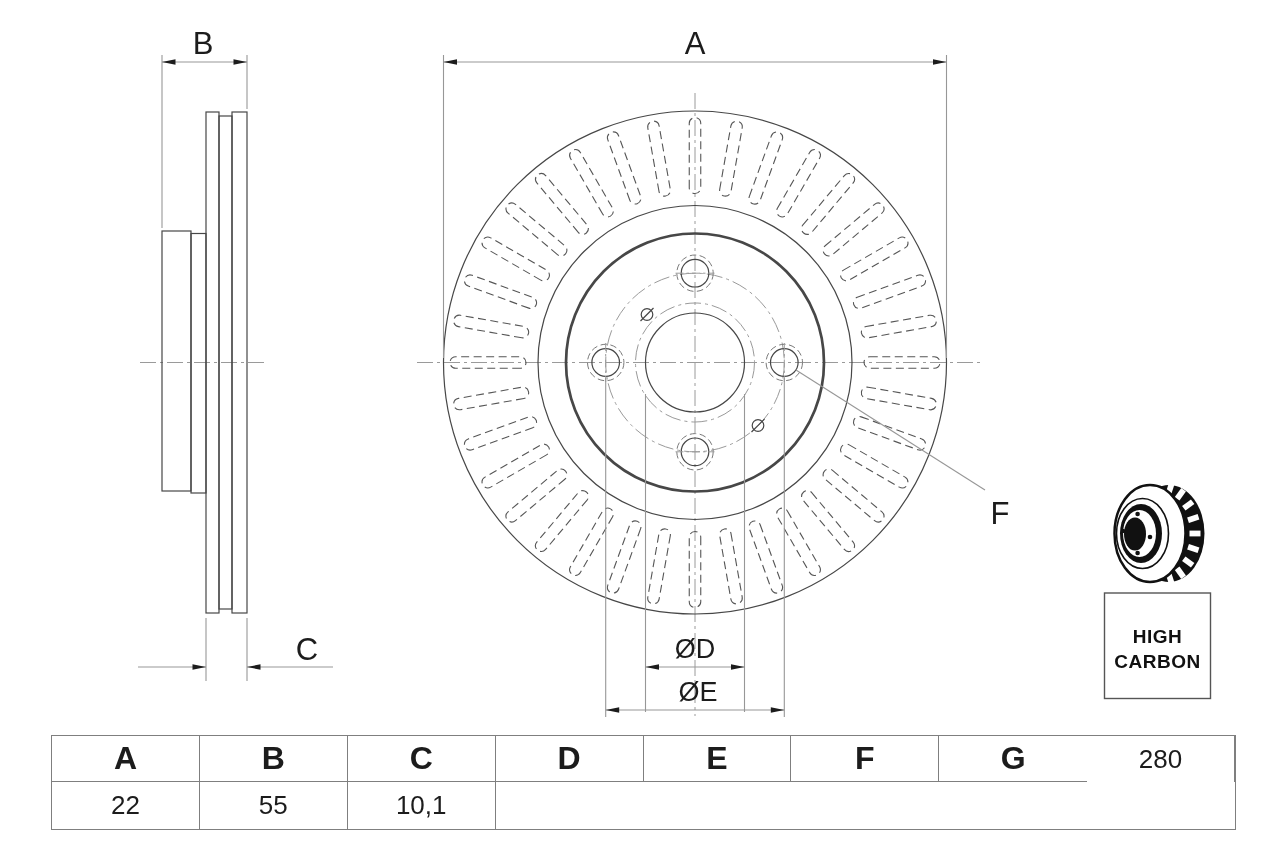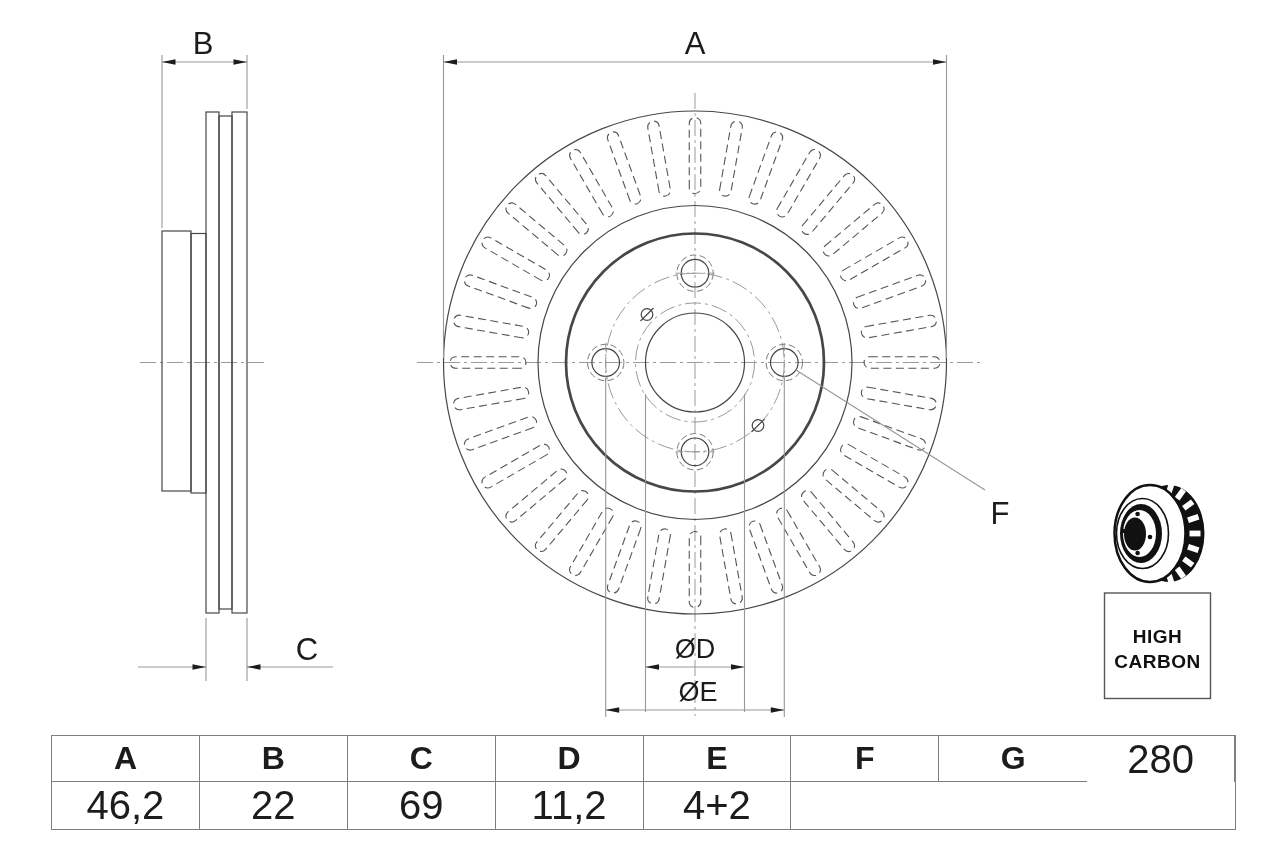--- a/index.html
+++ b/index.html
@@ -21,21 +21,21 @@
   .badge-text{font-size:19px;font-weight:bold;fill:#111;text-anchor:middle;letter-spacing:.5px;}
 
   
   .spec-table{position:absolute;left:51px;top:735px;width:1185px;height:95px;
     display:grid;grid-template-columns:repeat(8,1fr);grid-template-rows:46px 1fr;
     border:1.5px solid #7f7f7f;box-sizing:border-box;background:#fff;color:#1c1c1c;}
   .spec-table .cell{display:flex;align-items:center;justify-content:center;
     border-right:1px solid #7f7f7f;box-sizing:border-box;}
   .spec-table .cell.last{border-right:none;}
   .spec-table .th{font-weight:bold;font-size:32px;border-bottom:1px solid #7f7f7f;}
-  .spec-table .td{font-size:40px;}
+  .spec-table .td{font-size:26px;}
 </style>
 </head>
 <body>
 
 <div class="canvas">
 
   <svg width="1280" height="853" viewBox="0 0 1280 853">
 
     <g>
       <line x1="140" y1="362.5" x2="267" y2="362.5" class="cl"></line>
@@ -206,20 +206,18 @@
 
   <div class="spec-table">
     <div class="cell th">A</div>
     <div class="cell th">B</div>
     <div class="cell th">C</div>
     <div class="cell th">D</div>
     <div class="cell th">E</div>
     <div class="cell th">F</div>
     <div class="cell th last">G</div>
     <div class="cell td">280</div>
-    <div class="cell td">46,2</div>
     <div class="cell td">22</div>
-    <div class="cell td">69</div>
-    <div class="cell td">11,2</div>
-    <div class="cell td">4+2</div>
+    <div class="cell td">55</div>
+    <div class="cell td">10,1</div>
     <div class="cell td last"></div>
   </div>
 </div>
 
 </body></html>

